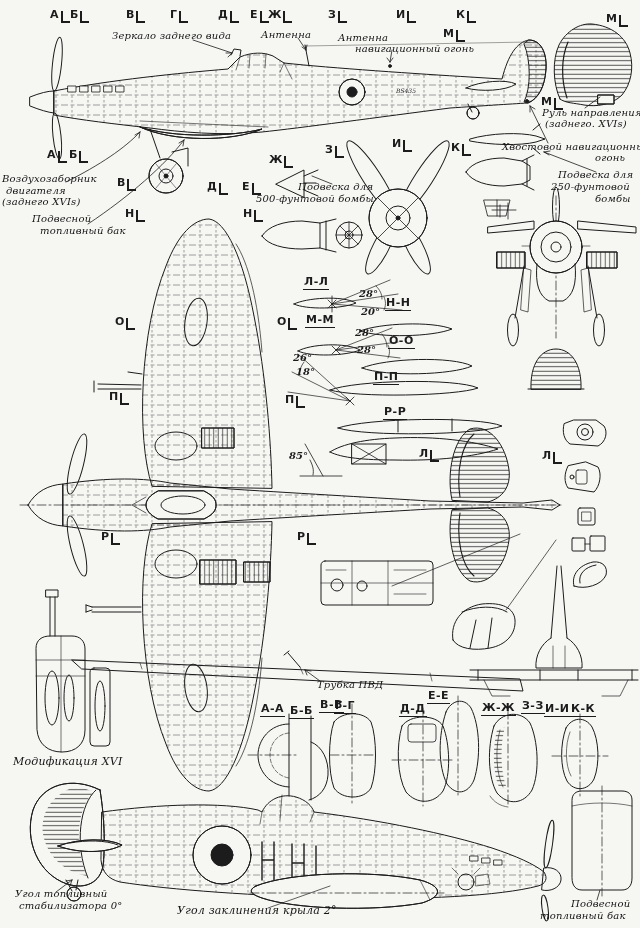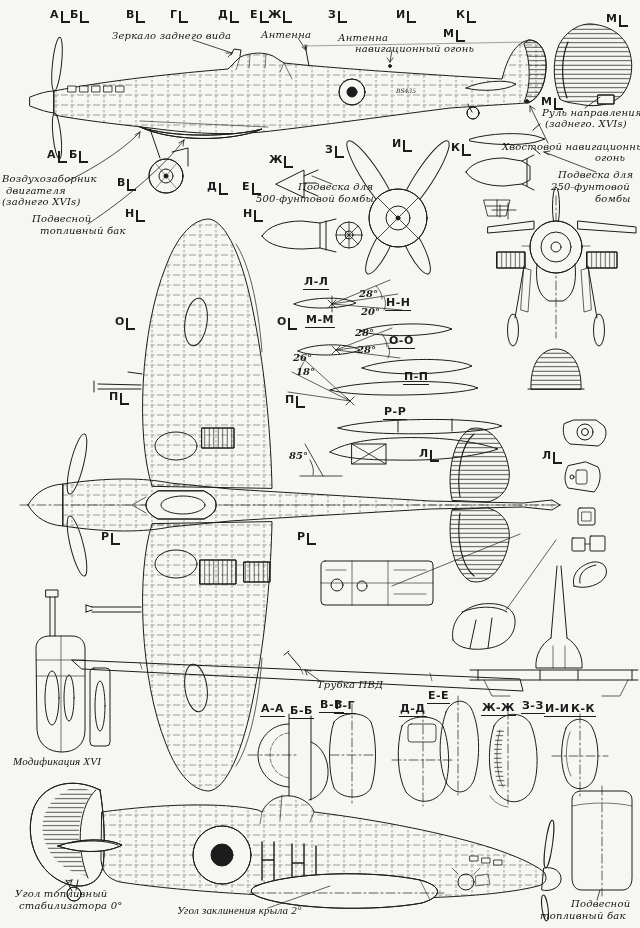--- a/index.html
+++ b/index.html
@@ -6,21 +6,21 @@
   .page{position:relative;width:640px;height:928px;background:#f6f6f3;overflow:hidden;
         font-family:"DejaVu Sans",sans-serif;color:#161616;}
   .page svg{position:absolute;left:0;top:0;}
   .cut{position:absolute;display:flex;align-items:flex-start;gap:2px;
        font:bold 11px "DejaVu Sans",sans-serif;color:#1c1c1c;}
   .cut .tick{width:7px;height:10px;border-left:2px solid #1c1c1c;border-bottom:2px solid #1c1c1c;margin-top:3px;}
   .sec{position:absolute;font:bold 11px "DejaVu Sans",sans-serif;color:#1c1c1c;
        border-bottom:1.5px solid #1c1c1c;padding:0 1px 1px;letter-spacing:.5px;white-space:nowrap;}
   .ang{position:absolute;font:italic bold 10px "DejaVu Serif",serif;color:#1c1c1c;white-space:nowrap;}
   .ann{position:absolute;font:italic 10px "DejaVu Serif",serif;color:#141414;white-space:nowrap;letter-spacing:.2px;text-align:center;}
-  .ann.big{font-size:11px;font-family:Liberation Serif, serif;}
+  .ann.big{font-size:11px;}
 </style>
 </head>
 <body>
 
 <div class="page">
 
 <svg width="640" height="928" viewBox="0 0 640 928">
 <defs>
   <pattern id="pgrid" width="16" height="10" patternUnits="userSpaceOnUse">
     <path d="M0 5h16" stroke="#2a2a2a" stroke-width=".45" stroke-dasharray="4 2.5" fill="none"></path>
@@ -423,21 +423,21 @@
     </div>
 <div class="cut" style="left:297px;top:530px">
       <span>Р</span>
       <span class="tick"></span>
     </div>
 
 <div class="sec" style="left:303px;top:275px">Л-Л</div>
 <div class="sec" style="left:385px;top:296px">Н-Н</div>
 <div class="sec" style="left:305px;top:313px">М-М</div>
 <div class="sec" style="left:388px;top:334px">О-О</div>
-<div class="sec" style="left:403px;top:370px">П-П</div>
+<div class="sec" style="left:373px;top:370px">П-П</div>
 <div class="sec" style="left:383px;top:405px">Р-Р</div>
 
 <div class="ang" style="left:359px;top:288px">28°</div>
 <div class="ang" style="left:361px;top:306px">20°</div>
 <div class="ang" style="left:355px;top:327px">28°</div>
 <div class="ang" style="left:357px;top:344px">28°</div>
 <div class="ang" style="left:293px;top:352px">26°</div>
 <div class="ang" style="left:296px;top:366px">18°</div>
 <div class="ang" style="left:289px;top:450px">85°</div>
 

